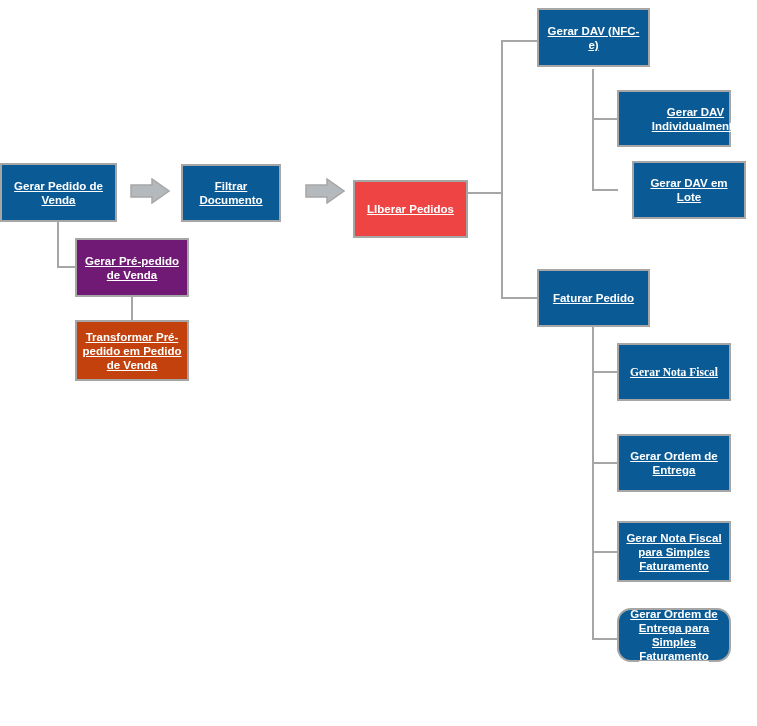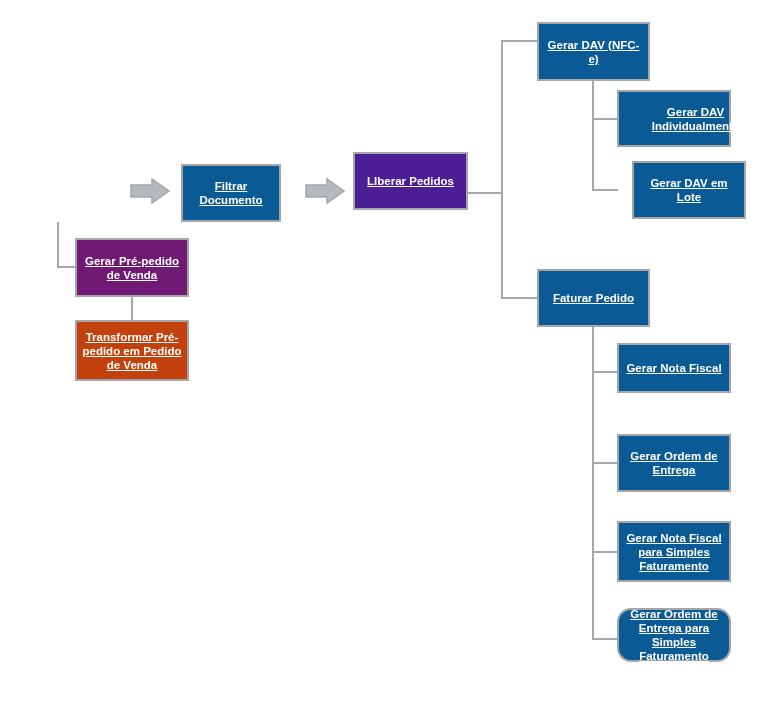--- a/index.html
+++ b/index.html
@@ -78,45 +78,48 @@
     <svg viewBox="0 0 40 26" width="40" height="26" preserveAspectRatio="none">
       <polygon points="1,7 22,7 22,1 39,13 22,25 22,19 1,19" fill="#b3b9bd" stroke="#a6a6a6" stroke-width="1.5" stroke-linejoin="miter"></polygon>
     </svg>
   </div>
   <div class="arrow" style="left: 305px; top: 178px;">
     <svg viewBox="0 0 40 26" width="40" height="26" preserveAspectRatio="none">
       <polygon points="1,7 22,7 22,1 39,13 22,25 22,19 1,19" fill="#b3b9bd" stroke="#a6a6a6" stroke-width="1.5" stroke-linejoin="miter"></polygon>
     </svg>
   </div>
 
+  <div class="node" style="left: 0px; top: 163px; width: 117px; height: 59px; background: rgb(10, 90, 150); border-color: rgb(166, 166, 166);">
+    <span class="node-label">Gerar Pedido de Venda</span>
+  </div>
   <div class="node" style="left: 75px; top: 238px; width: 114px; height: 59px; background: #701a75; border-color: rgb(166, 166, 166);">
     <span class="node-label">Gerar Pré-pedido de Venda</span>
   </div>
   <div class="node" style="left: 75px; top: 320px; width: 114px; height: 61px; background: #c2410c; border-color: rgb(166, 166, 166);">
     <span class="node-label">Transformar Pré-pedido em Pedido de Venda</span>
   </div>
   <div class="node" style="left: 181px; top: 164px; width: 100px; height: 58px; background: rgb(10, 90, 150); border-color: rgb(166, 166, 166); text-align: center;">
     <span class="node-label">Filtrar Documento</span>
   </div>
-  <div class="node" style="left: 353px; top: 152px; width: 115px; height: 58px; background: #4c1d95; border-color: rgb(166, 166, 166);">
+  <div class="node" style="left: 353px; top: 180px; width: 115px; height: 58px; background: #ef4444; border-color: rgb(166, 166, 166);">
     <span class="node-label">LIberar Pedidos</span>
   </div>
-  <div class="node" style="left: 537px; top: 22px; width: 113px; height: 59px; background: rgb(10, 90, 150); border-color: rgb(166, 166, 166);">
+  <div class="node" style="left: 537px; top: 8px; width: 113px; height: 59px; background: rgb(10, 90, 150); border-color: rgb(166, 166, 166);">
     <span class="node-label">Gerar DAV (NFC-e)</span>
   </div>
   <div class="node" style="left: 617px; top: 90px; width: 114px; height: 57px; background: rgb(10, 90, 150); border-color: rgb(166, 166, 166); padding-left: 43px;">
     <span class="node-label">Gerar DAV Individualmente</span>
   </div>
   <div class="node" style="left: 617px; top: 161px; width: 114px; height: 58px; background: rgb(10, 90, 150); border-color: rgb(166, 166, 166); margin-left: 15px;">
     <span class="node-label">Gerar DAV em Lote</span>
   </div>
   <div class="node" style="left: 537px; top: 269px; width: 113px; height: 58px; background: rgb(10, 90, 150); border-color: rgb(166, 166, 166);">
     <span class="node-label">Faturar Pedido</span>
   </div>
-  <div class="node" style="left: 617px; top: 343px; width: 114px; height: 50px; background: rgb(10, 90, 150); border-color: rgb(166, 166, 166);">
+  <div class="node" style="left: 617px; top: 343px; width: 114px; height: 58px; background: rgb(10, 90, 150); border-color: rgb(166, 166, 166); font-family: Liberation Serif, serif;">
     <span class="node-label">Gerar Nota Fiscal</span>
   </div>
   <div class="node" style="left: 617px; top: 521px; width: 114px; height: 61px; background: rgb(10, 90, 150); border-color: rgb(166, 166, 166);">
     <span class="node-label">Gerar Nota Fiscal para Simples Faturamento</span>
   </div>
   <div class="node" style="left: 617px; top: 434px; width: 114px; height: 58px; background: rgb(10, 90, 150); border-color: rgb(166, 166, 166);">
     <span class="node-label">Gerar Ordem de Entrega</span>
   </div>
   <div class="node" style="left: 617px; top: 608px; width: 114px; height: 54px; background: rgb(10, 90, 150); border-color: rgb(166, 166, 166); border-radius: 14px;">
     <span class="node-label">Gerar Ordem de Entrega para Simples Faturamento</span>

